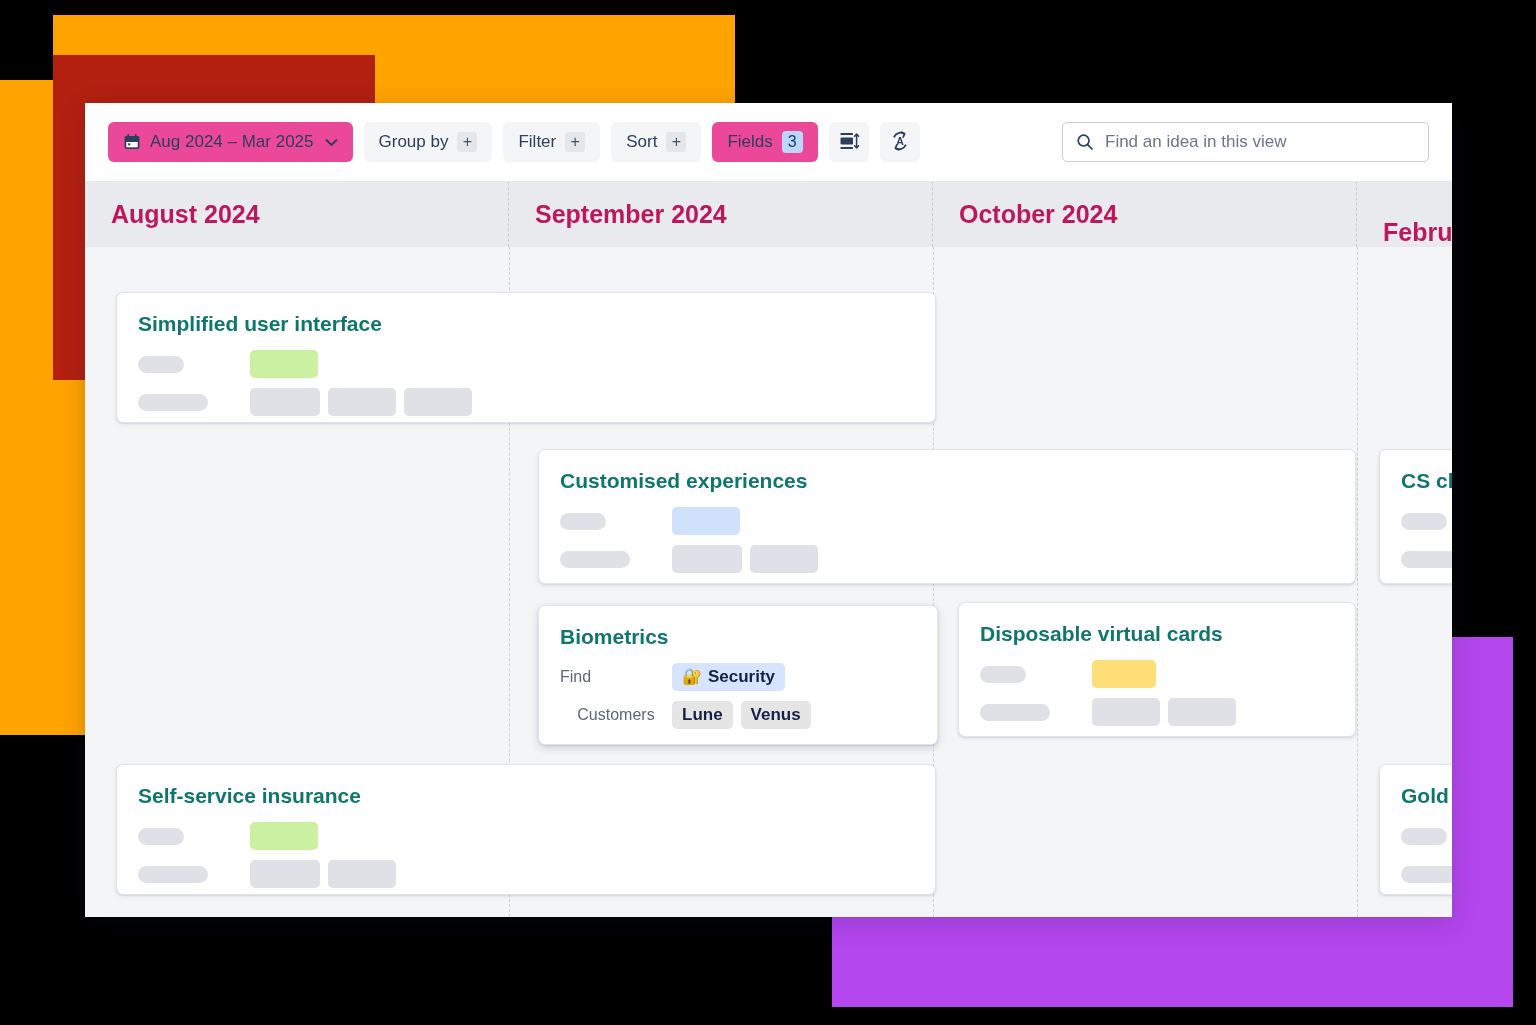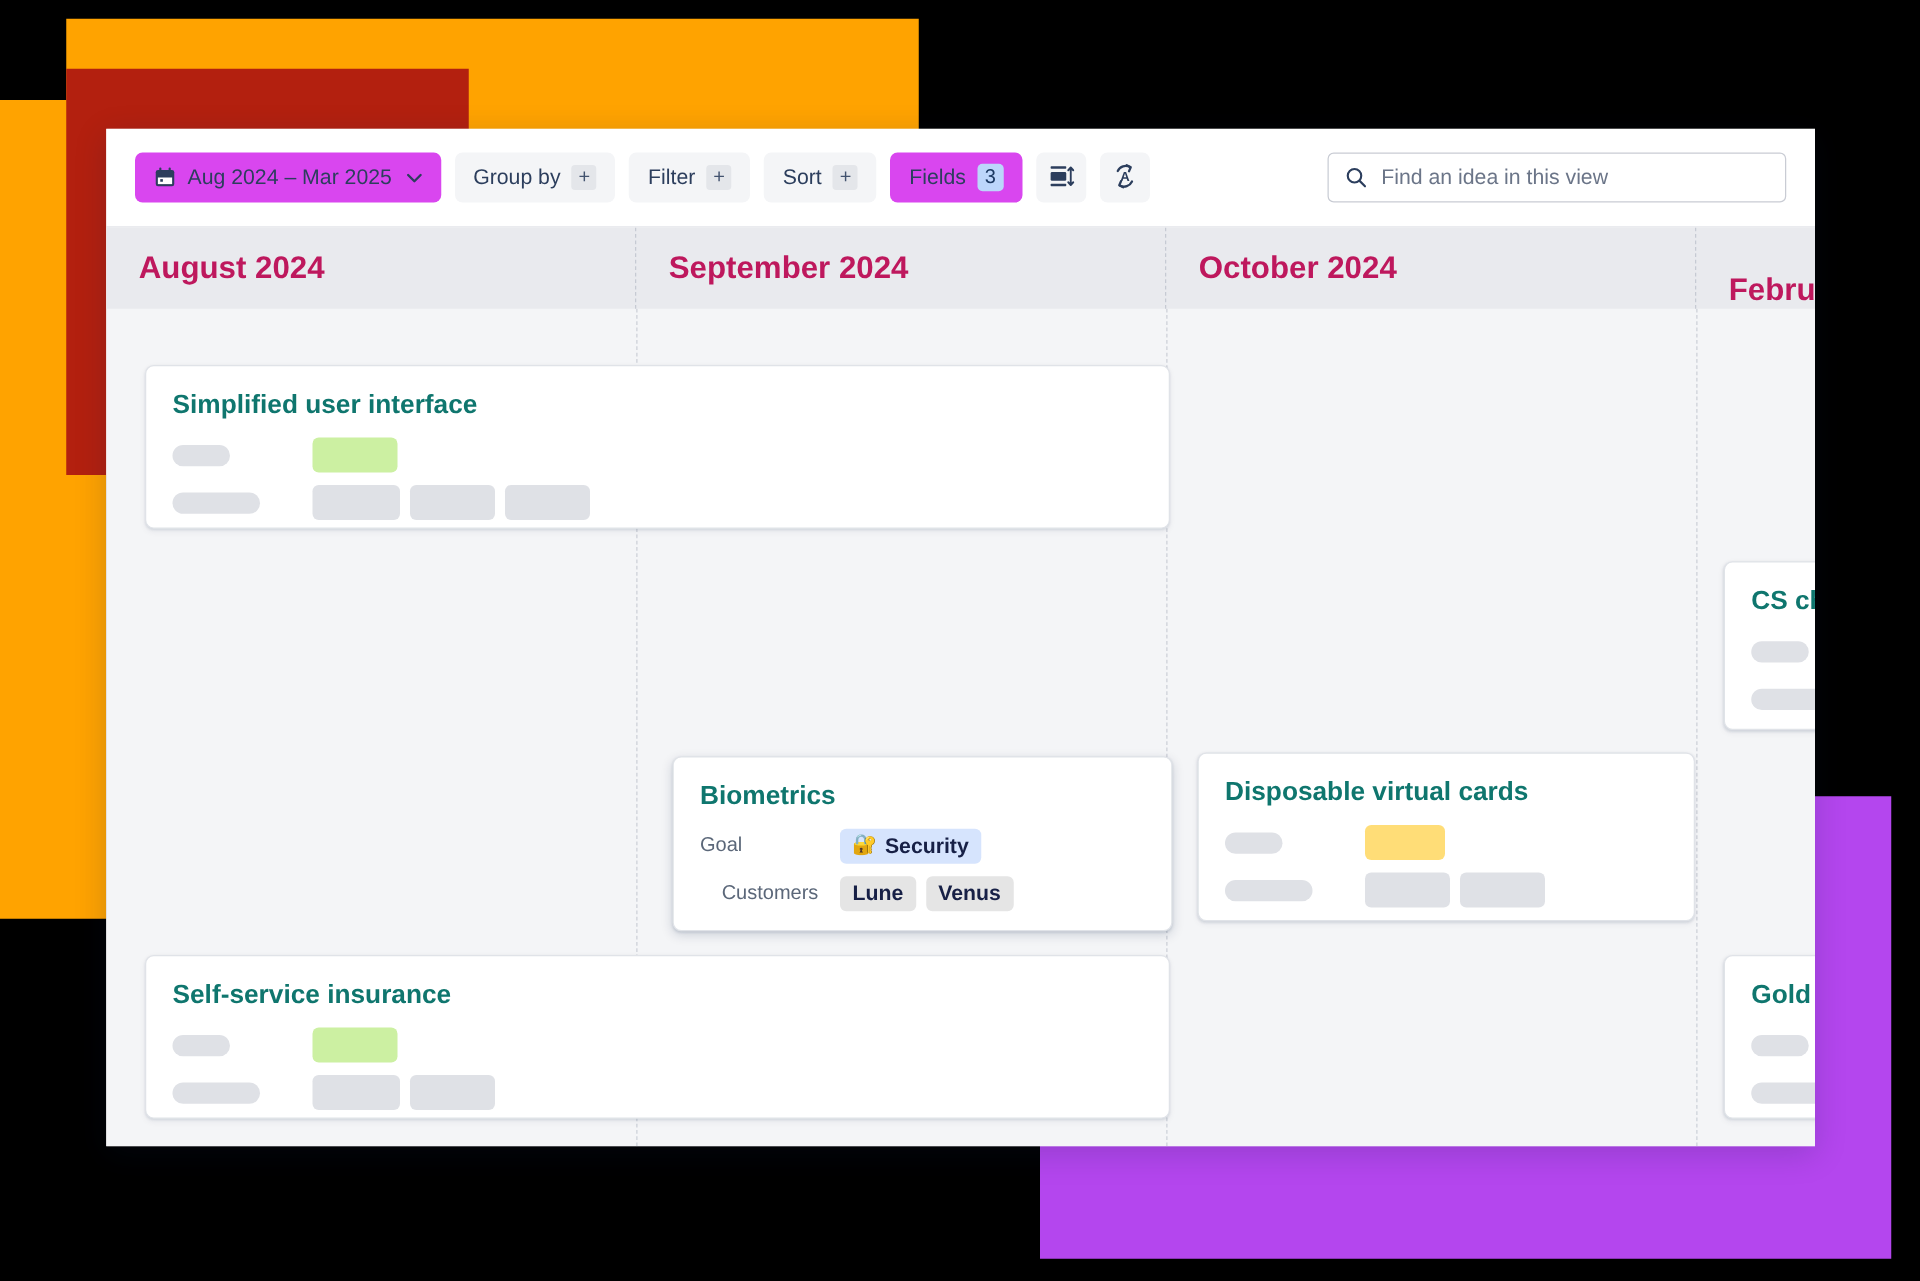--- a/index.html
+++ b/index.html
@@ -48,21 +48,21 @@
     gap: 9px;
     padding: 0 15px;
     font-size: 17px;
     color: #2c3e5d;
     background: #f4f5f7;
     border: none;
     cursor: pointer;
     white-space: nowrap;
     font-family: "Liberation Sans", sans-serif;
   }
-  .btn.primary { background: #d946ef; }
+  .btn.primary { background: #ec4899; }
   .btn .plus {
     display: inline-flex;
     align-items: center;
     justify-content: center;
     width: 20px; height: 20px;
     border-radius: 3px;
     background: #e4e6ea;
     font-size: 16px;
     color: #42526e;
     line-height: 1;
@@ -331,24 +331,44 @@
               <div class="field-label label-col">
                 <div class="field-label sk-long"></div>
               </div>
               <div class="vals">
                 <span class="sk grey" style="width: 70px;"></span>
                 <span class="sk grey" style="width: 68px;"></span>
                 <span class="sk grey" style="width: 68px;"></span>
               </div>
             </div>
           </div>
+          <div class="card" style="left: 453px; top: 202px; width: 818px; height: 135px;">
+            <div class="card-title">Customised experiences</div>
+            <div class="field-row">
+              <div class="field-label label-col">
+                <div class="field-label sk-short"></div>
+              </div>
+              <div class="vals">
+                <span class="sk blue" style="width: 68px;"></span>
+              </div>
+            </div>
+            <div class="field-row">
+              <div class="field-label label-col">
+                <div class="field-label sk-long"></div>
+              </div>
+              <div class="vals">
+                <span class="sk grey" style="width: 70px;"></span>
+                <span class="sk grey" style="width: 68px;"></span>
+              </div>
+            </div>
+          </div>
           <div class="card raised" style="left: 453px; top: 358px; width: 400px; height: 140px;">
             <div class="card-title">Biometrics</div>
             <div class="field-row">
-              <div class="field-label label-col">Goal</div>
+              <div class="field-label label-col">Find</div>
               <div class="vals">
                 <span class="chip blue">
                   <span class="emoji">🔐</span>
                   <span>Security</span>
                 </span>
               </div>
             </div>
             <div class="field-row">
               <div class="field-label label-col">Customers</div>
               <div class="vals">

